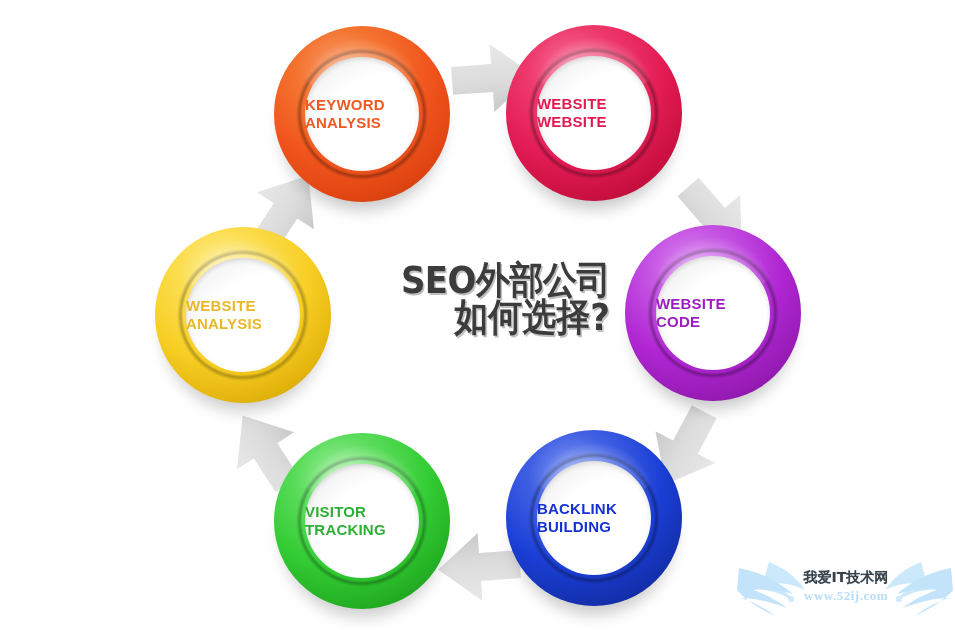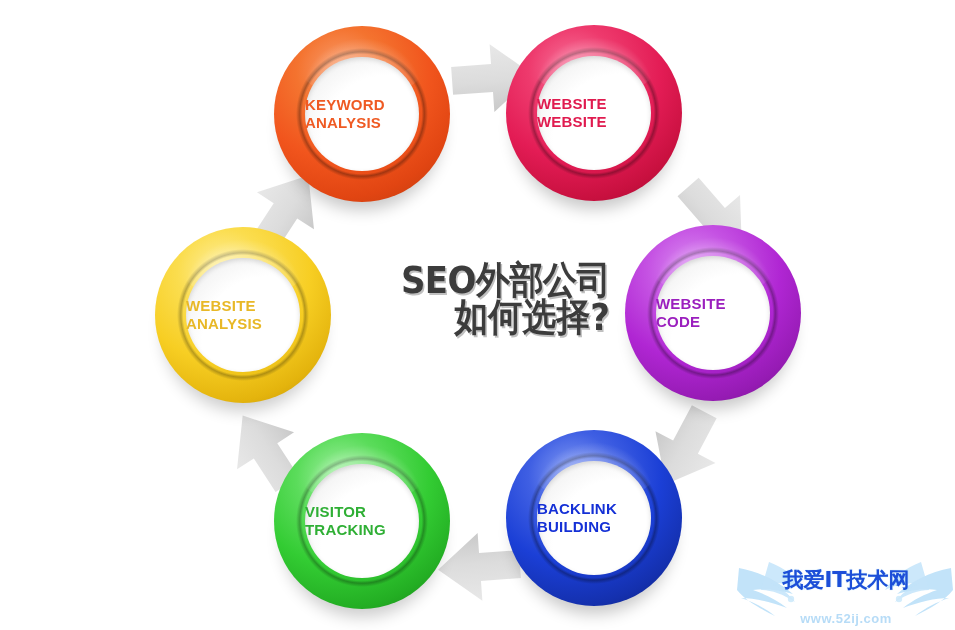--- a/index.html
+++ b/index.html
@@ -120,31 +120,31 @@
   #wm-text {
     position: absolute;
     left: 46px;
     top: 18px;
     width: 130px;
     text-align: center;
   }
   #wm-main {
     display: block;
     font-family: "DejaVu Sans", "Liberation Sans", sans-serif;
-    font-size: 21px;
-    font-weight: bold;
-    color: #1d4ed8;
+    font-size: 14px;
+    font-weight: bold;
+    color: #404040;
     letter-spacing: 0px;
     line-height: 1;
     text-shadow: 0 0 1px rgba(120,190,235,0.9);
   }
   #wm-sub {
     display: block;
-    margin-top: 21px;
-    font-family: Liberation Sans, sans-serif;
+    margin-top: 5px;
+    font-family: Liberation Serif, serif;
     font-size: 13px;
     font-weight: bold;
     color: #b7dcf7;
     letter-spacing: 0.5px;
     line-height: 1;
   }
 </style>
 </head>
 <body>
 

